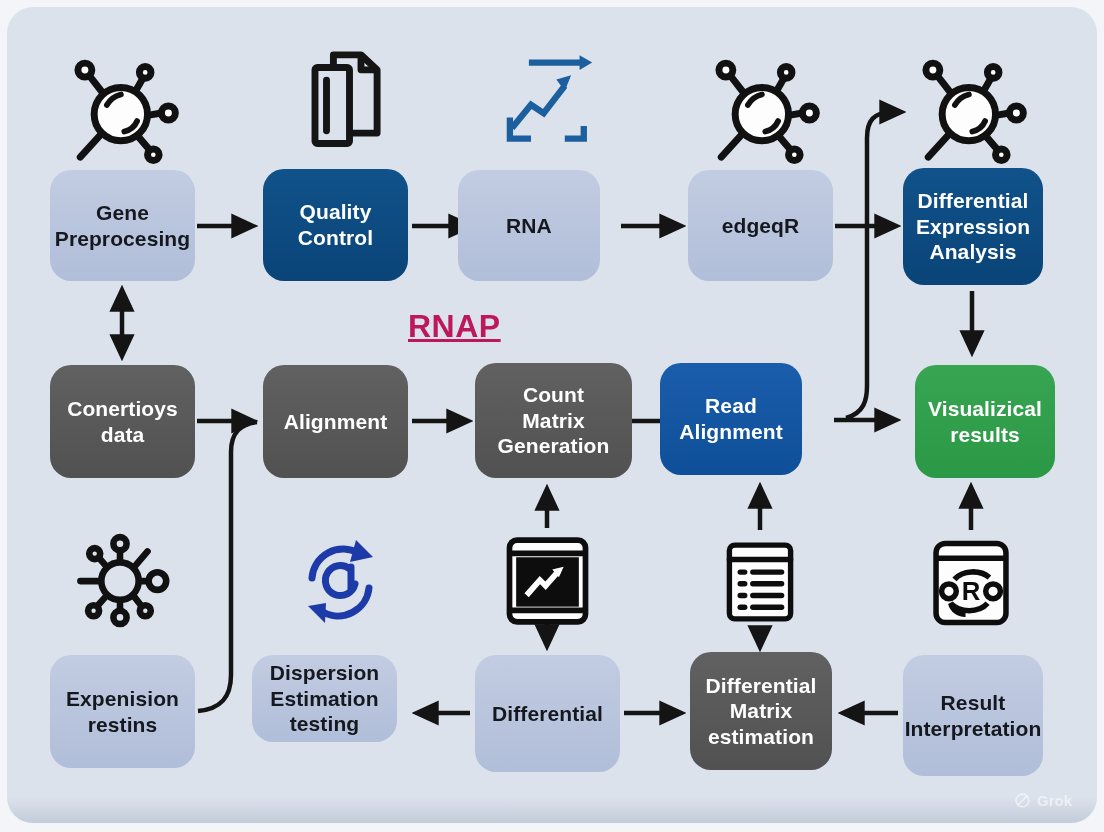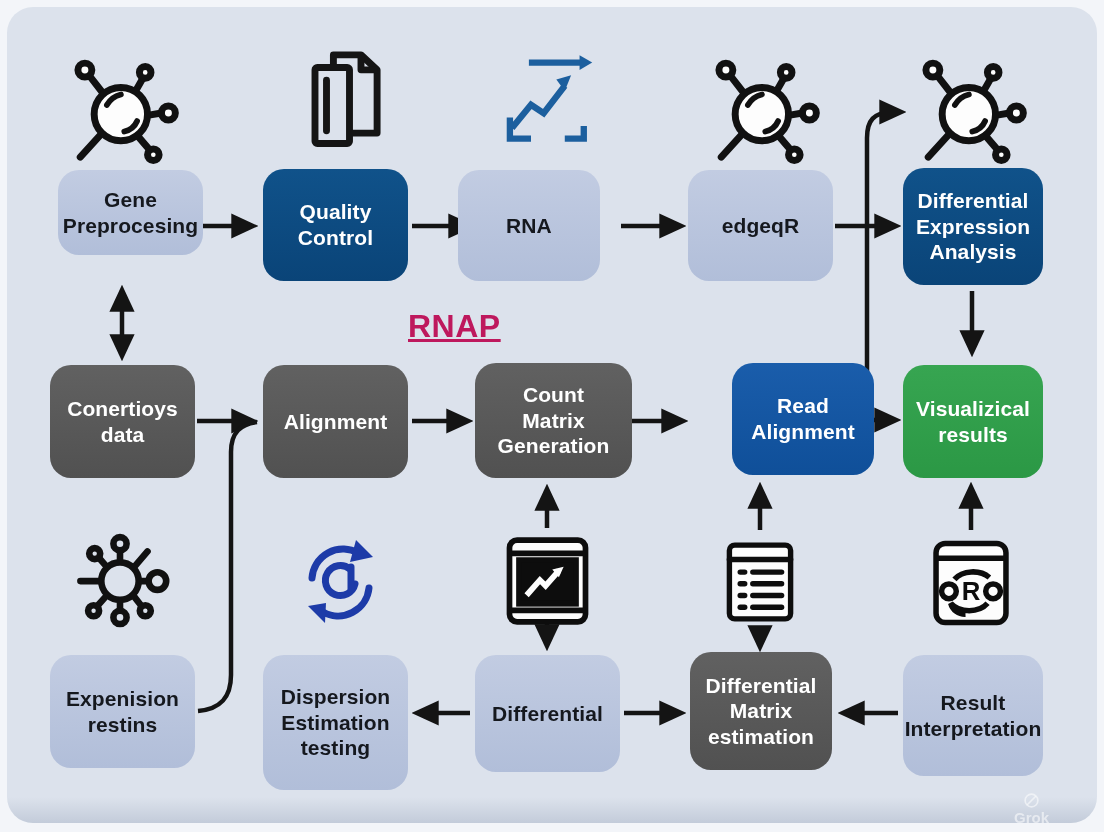--- a/index.html
+++ b/index.html
@@ -18,31 +18,31 @@
     background:linear-gradient(rgba(255,255,255,0), rgba(130,145,170,0.28));
   }
   .box{
     position:absolute;display:flex;align-items:center;justify-content:center;
     text-align:center;white-space:pre-line;font-weight:700;font-size:21px;
     line-height:1.22;border-radius:21px;letter-spacing:.1px;
   }
   .light{background:linear-gradient(#c2cce2,#b1bed9);color:#15181e;}
   .darkblue{background:linear-gradient(#10528a,#0a4478);color:#fff;}
   .blue{background:linear-gradient(#1a5dab,#0f4f99);color:#fff;}
-  .green{background:linear-gradient(#37a551,#2b9845);color:#fff;}
+  .green{background:linear-gradient(#37a551,#2b9845);color:#fff;margin-left:12px;}
   .gray{background:linear-gradient(#616161,#515151);color:#fff;}
   .icon{position:absolute;}
   #rnap{
     position:absolute;left:408px;top:308px;font-size:32px;font-weight:700;
     color:#be185d;letter-spacing:.5px;text-decoration:underline;
   }
   #arrows{position:absolute;left:0;top:0;}
   .watermark{
-    position:absolute;left:1014px;top:792px;display:flex;align-items:center;gap:0;
-    color:rgba(255,255,255,0.55);font-size:15px;font-weight:700;flex-direction:column;
+    position:absolute;left:1014px;top:792px;display:flex;align-items:center;gap:6px;
+    color:rgba(255,255,255,0.55);font-size:15px;font-weight:700;
   }
 </style>
 </head>
 <body>
 
 <div class="frame"></div>
 
 <svg id="arrows" width="1104" height="832" viewBox="0 0 1104 832">
   <defs>
     <marker id="ah" markerWidth="6" markerHeight="5.6" refX="4.6" refY="2.8" orient="auto-start-reverse" markerUnits="strokeWidth">
@@ -206,46 +206,46 @@
     <rect x="12" y="5" width="76" height="86" rx="10"></rect>
     <line x1="12" y1="21" x2="88" y2="21"></line>
     <path d="M32,44 A24,18 0 0 1 70,42" fill="none"></path>
     <path d="M68,70 A24,18 0 0 1 28,70 A16,16 0 0 0 44,82" fill="none"></path>
     <circle cx="26" cy="57" r="8"></circle>
     <circle cx="74" cy="57" r="8"></circle>
     <text x="50" y="66" font-size="28" font-weight="bold" text-anchor="middle" fill="#0d0d0d" stroke="none" font-family="Liberation Sans, sans-serif">R</text>
   </g>
 </svg>
 
-<div class="box light" style="left:58px;top:170px;width:145px;height:85px">Gene
+<div class="box light" style="left:50px;top:170px;width:145px;height:111px">Gene
 Preprocesing</div>
 <div class="box darkblue" style="left:263px;top:169px;width:145px;height:112px">Quality
 Control</div>
 <div class="box light" style="left:458px;top:170px;width:142px;height:111px">RNA</div>
 <div class="box light" style="left:688px;top:170px;width:145px;height:111px">edgeqR</div>
 <div class="box darkblue" style="left:903px;top:168px;width:140px;height:117px">Differential
 Expression
 Analysis</div>
 
 <div id="rnap">RNAP</div>
 
 <div class="box gray" style="left:50px;top:365px;width:145px;height:113px">Conertioys
 data</div>
 <div class="box gray" style="left:263px;top:365px;width:145px;height:113px">Alignment</div>
 <div class="box gray" style="left:475px;top:363px;width:157px;height:115px">Count
 Matrix
 Generation</div>
-<div class="box blue" style="left:732px;top:363px;width:142px;height:112px">Read
+<div class="box blue" style="left:660px;top:363px;width:142px;height:112px">Read
 Alignment</div>
 <div class="box green" style="left:903px;top:365px;width:140px;height:113px">Visualizical
 results</div>
 
 <div class="box light" style="left:50px;top:655px;width:145px;height:113px">Expenision
 restins</div>
-<div class="box light" style="left:263px;top:655px;width:145px;height:135px">Dispersion
+<div class="box light" style="left:252px;top:655px;width:145px;height:87px">Dispersion
 Estimation
 testing</div>
 <div class="box light" style="left:475px;top:655px;width:145px;height:117px">Differential</div>
 <div class="box gray" style="left:690px;top:652px;width:142px;height:118px">Differential
 Matrix
 estimation</div>
 <div class="box light" style="left:903px;top:655px;width:140px;height:121px">Result
 Interpretation</div>
 
 <div class="watermark">

